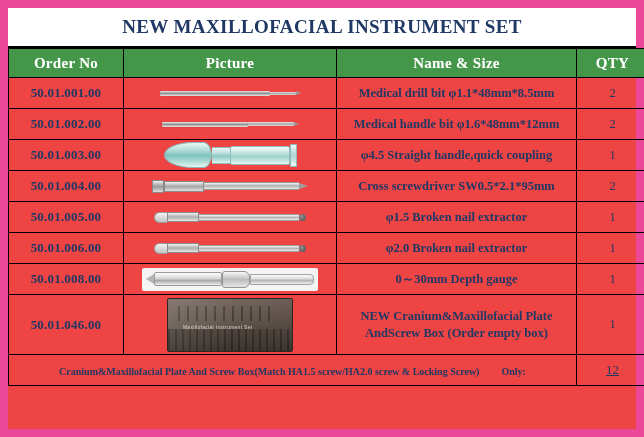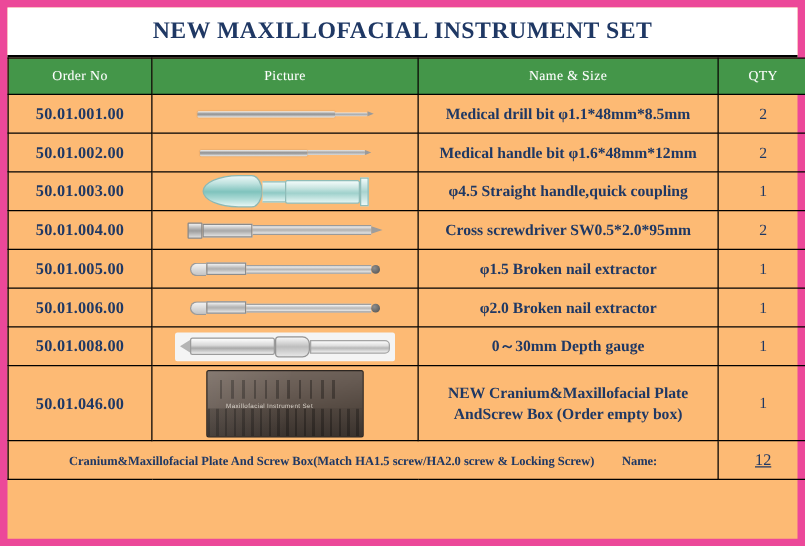--- a/index.html
+++ b/index.html
@@ -13,22 +13,22 @@
     font-family: "Liberation Serif", "DejaVu Serif", serif;
     color: #1f3864;
     overflow: hidden;
   }
 
   .sheet {
     position: relative;
     width: 644px;
     height: 437px;
     box-sizing: border-box;
-    border: 6px solid #ec4899;
-    background: #fdba74;
+    border: 8px solid #ec4899;
+    background: #ef4444;
   }
 
   
   .title-bar {
     height: 38px;
     display: flex;
     align-items: center;
     justify-content: center;
     border-bottom: 2px solid #000000;
     background: #ffffff;
@@ -55,22 +55,22 @@
   }
 
   .col-order  { width: 115px; }
   .col-pic    { width: 213px; }
   .col-name   { width: 240px; }
   .col-qty    { width: 72px;  }
 
   thead th {
     background: #449649;
     color: #ffffff;
-    font-size: 11px;
-    font-weight: normal;
+    font-size: 15px;
+    font-weight: bold;
     height: 28px;
     letter-spacing: 0.3px;
     text-shadow: 0 0 1px rgba(255,255,255,0.25);
   }
 
   .cell-order {
     font-size: 13px;
     font-weight: bold;
     color: #1f3864;
     letter-spacing: 0.2px;
@@ -409,21 +409,21 @@
         <td class="cell-pic">
           <div class="art">
             <div class="drill">
               <div class="sd-head"></div>
               <div class="sd-grip"></div>
               <div class="sd-shaft"></div>
               <div class="sd-tip"></div>
             </div>
           </div>
         </td>
-        <td class="cell-name">Cross screwdriver SW0.5*2.0*95mm</td>
+        <td class="cell-name">Cross screwdriver SW0.5*2.1*95mm</td>
         <td class="cell-qty">2</td>
       </tr>
 
       <tr class="row-h">
         <td class="cell-order">50.01.005.00</td>
         <td class="cell-pic">
           <div class="art">
             <div class="drill">
               <div class="ex-hook"></div>
               <div class="ex-body"></div>
@@ -484,20 +484,20 @@
         </td>
         <td class="cell-name">
           <div>NEW Cranium&amp;Maxillofacial Plate</div>
           <div>AndScrew Box (Order empty box)</div>
         </td>
         <td class="cell-qty">1</td>
       </tr>
 
       <tr class="row-h">
         <td colspan="3">
-          <span class="foot-text">Cranium&amp;Maxillofacial Plate And Screw Box(Match HA1.5 screw/HA2.0 screw &amp; Locking Screw)</span><span class="foot-text foot-label">Name:</span>
+          <span class="foot-text">Cranium&amp;Maxillofacial Plate And Screw Box(Match HA1.5 screw/HA2.0 screw &amp; Locking Screw)</span><span class="foot-text foot-label">Only:</span>
         </td>
         <td class="foot-total">12</td>
       </tr>
 
     </tbody>
   </table>
 </div>
 
 </body></html>

